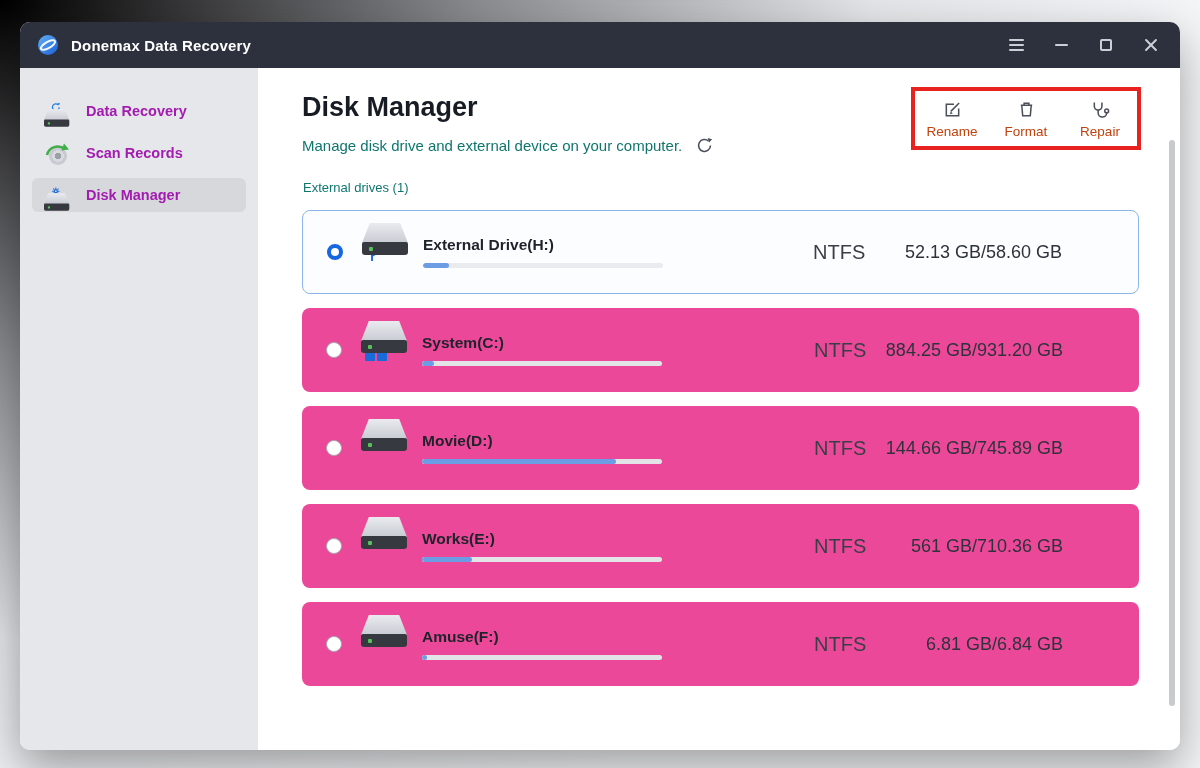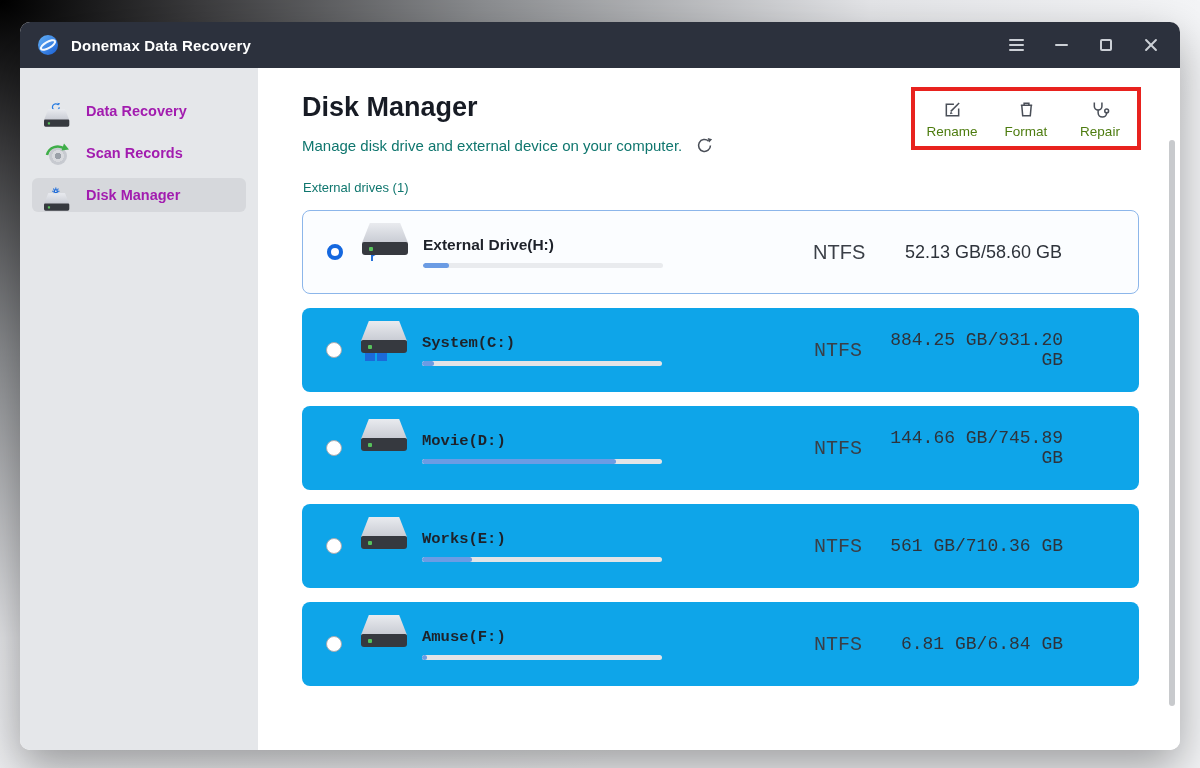--- a/index.html
+++ b/index.html
@@ -76,31 +76,31 @@
   .page-title { font-size:27px; font-weight:bold; color:#171b24; margin-bottom:13px; }
   .subtitle-row { display:flex; align-items:center; gap:14px; font-size:15px; color:#0f766e; }
   .refresh-btn { display:inline-flex; cursor:pointer; margin-top:1px; }
 
   .toolbar {
     position:absolute; top:19px; right:39px;
     border:4px solid #e8221e; background:#ffffff;
     display:flex; gap:22px; padding:9px 11px 7px;
   }
   .tool-btn { display:flex; flex-direction:column; align-items:center; gap:5px;
-    min-width:52px; font-size:13.5px; color:#4d7c0f; cursor:pointer; }
+    min-width:52px; font-size:13.5px; color:#c2410c; cursor:pointer; }
 
   .section-title { font-size:13px; color:#0f766e; margin:26px 0 15px 1px; }
   .section-title.internal { margin-top:36px; margin-bottom:14px; }
 
   .drive-card {
     height:84px; border-radius:8px; display:flex; align-items:center;
     padding:0 0 0 24px; margin-bottom:14px; cursor:pointer;
   }
   .drive-card.external { background:#fbfdff; border:1.5px solid #8cb6ea; }
-  .drive-card.internal-row { background:#0ea5e9;font-family:Liberation Mono, monospace; }
+  .drive-card.internal-row { background:#ec4899; }
 
   .radio { width:16px; height:16px; border-radius:50%; flex:none; background:#ffffff; }
   .radio.checked { border:4.5px solid #1568df; }
   .radio.unchecked { border:1.5px solid #a7abb1; }
 
   .icon-cell { width:46px; flex:none; margin-left:19px; margin-top:6px; }
   .name-block { width:240px; flex:none; margin-left:15px; }
   .drive-name { font-size:15.5px; font-weight:bold; color:#1e222a; margin-bottom:9px; }
   .progress { height:5px; border-radius:3px; background:#e2e4e7; overflow:hidden; }
   .external .progress { background:#e9ebee; }

